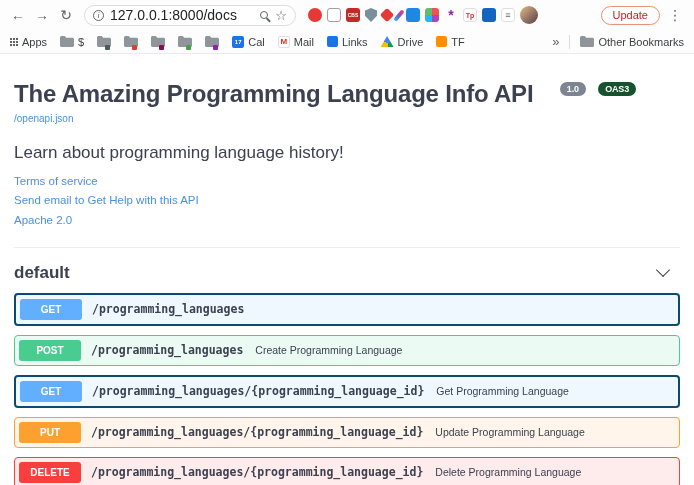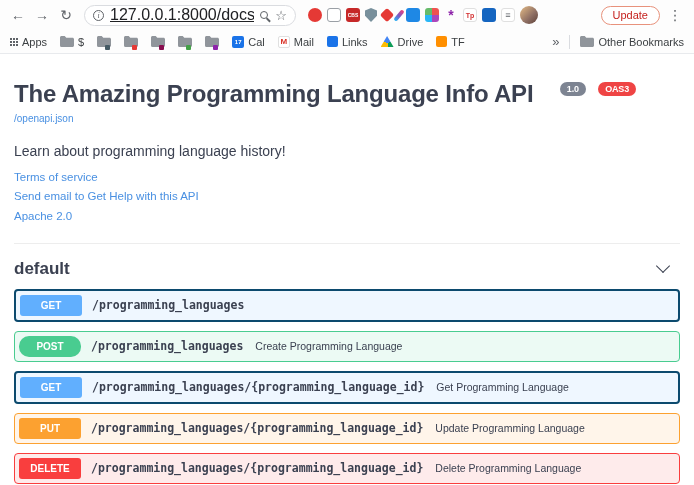--- a/index.html
+++ b/index.html
@@ -10,21 +10,21 @@
   .toolbar { height: 30px; background: #fdfdfd; display: flex; align-items: center;
     padding: 0 8px; gap: 4px; }
   .nav-btn { width: 20px; height: 20px; display: flex; align-items: center; justify-content: center;
     color: #5f6368; font-size: 14px; cursor: pointer; }
   .addressbar { width: 212px; height: 21px; border: 1px solid #dadce0; border-radius: 11px;
     background: #fff; display: flex; align-items: center; padding: 0 8px; gap: 6px; margin: 0 4px; }
   .site-info { width: 11px; height: 11px; border: 1px solid #5f6368; border-radius: 50%;
     color: #5f6368; font-size: 8px; line-height: 9px; text-align: center; flex: 0 0 auto;
     font-family: "Liberation Serif", serif; font-style: italic; }
   .site-info::after { content: "i"; }
-  .url { font-size: 16px; color: #202124; white-space: nowrap; overflow: hidden; text-decoration: underline; }
+  .url { font-size: 14px; color: #202124; white-space: nowrap; overflow: hidden; }
   .addr-right { margin-left: auto; display: flex; align-items: center; gap: 7px; }
   .mag { position: relative; width: 8px; height: 8px; border: 1.4px solid #5f6368; border-radius: 50%; }
   .mag::after { content: ""; position: absolute; width: 5px; height: 1.5px; background: #5f6368;
     transform: rotate(45deg); right: -4px; bottom: -2px; }
   .star { color: #5f6368; font-size: 13px; line-height: 1; }
   .extensions { display: flex; align-items: center; gap: 5px; margin-left: 4px; flex: 1 1 auto; }
   .ext { width: 14px; height: 14px; border-radius: 3px; display: flex; align-items: center;
     justify-content: center; font-size: 6px; font-weight: bold; overflow: hidden; }
   .ext-red-circle { background: #e53935; border-radius: 50%; }
   .ext-gray { background: #fff; border: 1px solid #9aa0a6; }
@@ -65,24 +65,24 @@
   .bm-sep { width: 1px; height: 14px; background: #dadce0; }
   .bm-overflow { color: #5f6368; font-size: 13px; }
   .bm-right { margin-left: auto; display: flex; align-items: center; gap: 10px; }
 
   
   .content { padding: 26px 14px 0; }
   h1.api-title { font-size: 24px; font-weight: bold; color: #3b4151; letter-spacing: -0.2px; }
   .badge { display: inline-block; color: #fff; font-size: 9px; font-weight: bold;
     padding: 2px 7px; border-radius: 9px; vertical-align: 10px; margin-left: 6px; }
   .badge.version { background: #7d8492; margin-left: 20px; }
-  .badge.oas { background: #ef4444; }
+  .badge.oas { background: #14532d; }
   .spec-link { display: inline-block; color: #4990e2; font-size: 10px; margin-top: 3px;
     text-decoration: none; cursor: pointer; }
-  .desc { font-size: 14px; color: #3b4151; margin: 17px 0 11px; }
+  .desc { font-size: 17px; color: #3b4151; margin: 17px 0 11px; }
   .info-link { display: block; color: #4990e2; font-size: 11.5px; text-decoration: none;
     line-height: 1.32; cursor: pointer; }
   .info-link.terms { margin-bottom: 4px; }
   .info-link.license { margin-top: 5px; }
   .divider { border-top: 1px solid #ededed; margin-top: 18px; }
   .section-header { display: flex; align-items: center; justify-content: space-between;
     padding: 15px 0 10px; cursor: pointer; }
   .section-title { font-size: 17px; font-weight: bold; color: #3b4151; }
   .chev { width: 10px; height: 10px; border-right: 1.5px solid #3b4151; border-bottom: 1.5px solid #3b4151;
     transform: rotate(45deg); margin: -5px 12px 0 0; }
@@ -90,21 +90,21 @@
     padding: 4px 10px 4px 4px; cursor: pointer; }
   .op .method { min-width: 62px; text-align: center; color: #fff; font-size: 10px; font-weight: bold;
     padding: 5px 0; border-radius: 3px; }
   .op .path { font-family: "DejaVu Sans Mono", monospace; font-weight: bold; font-size: 11.5px;
     color: #3b4151; margin-left: 10px; white-space: nowrap; }
   .op .summary { font-size: 10.5px; color: #3b4151; margin-left: 12px; white-space: nowrap;
     overflow: hidden; text-overflow: ellipsis; }
   .op.get    { background: rgba(97,175,254,.1);  border: 2px solid #0c4a6e; }
   .op.get .method    { background: #61affe; }
   .op.post   { background: rgba(73,204,144,.1);  border: 1px solid #49cc90; }
-  .op.post .method   { background: #49cc90; border-radius: 10px; }
+  .op.post .method   { background: #49cc90; }
   .op.put    { background: rgba(252,161,48,.1);  border: 1px solid #fca130; }
   .op.put .method    { background: #fca130; }
   .op.delete { background: rgba(249,62,62,.1);   border: 1px solid #f93e3e; }
   .op.delete .method { background: #f93e3e; }
 </style>
 </head>
 <body>
 
 <div class="toolbar">
   <span class="nav-btn">←</span>

